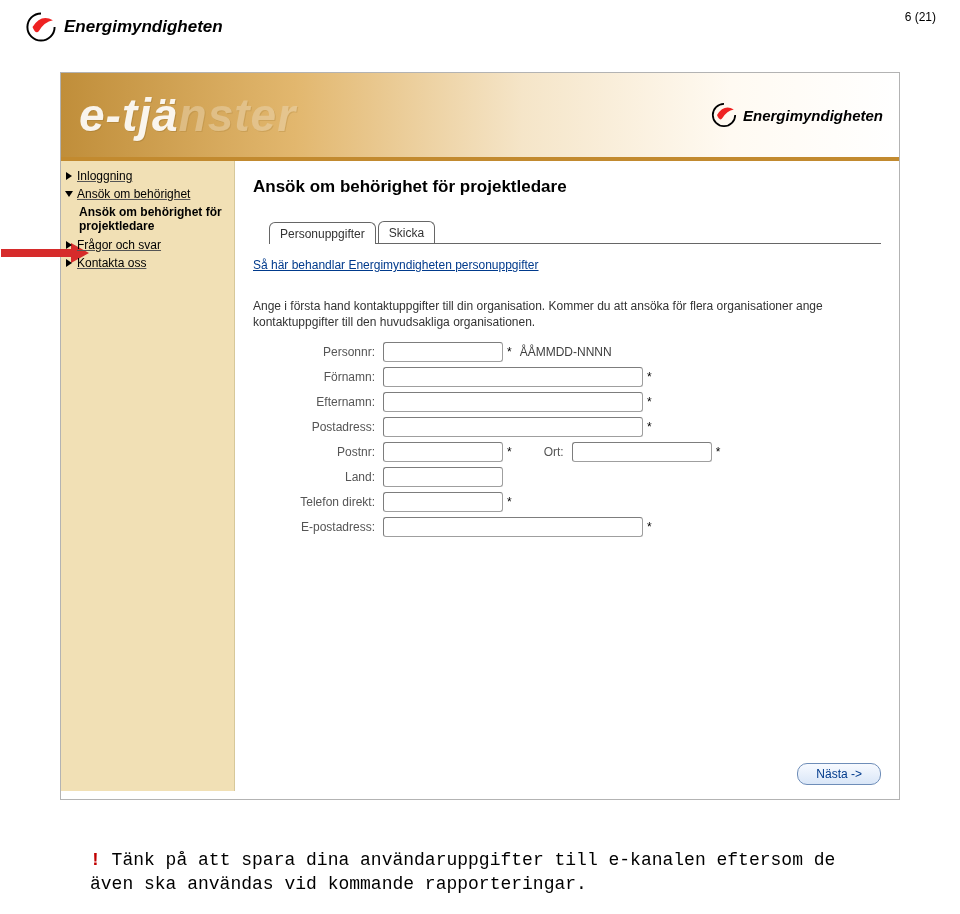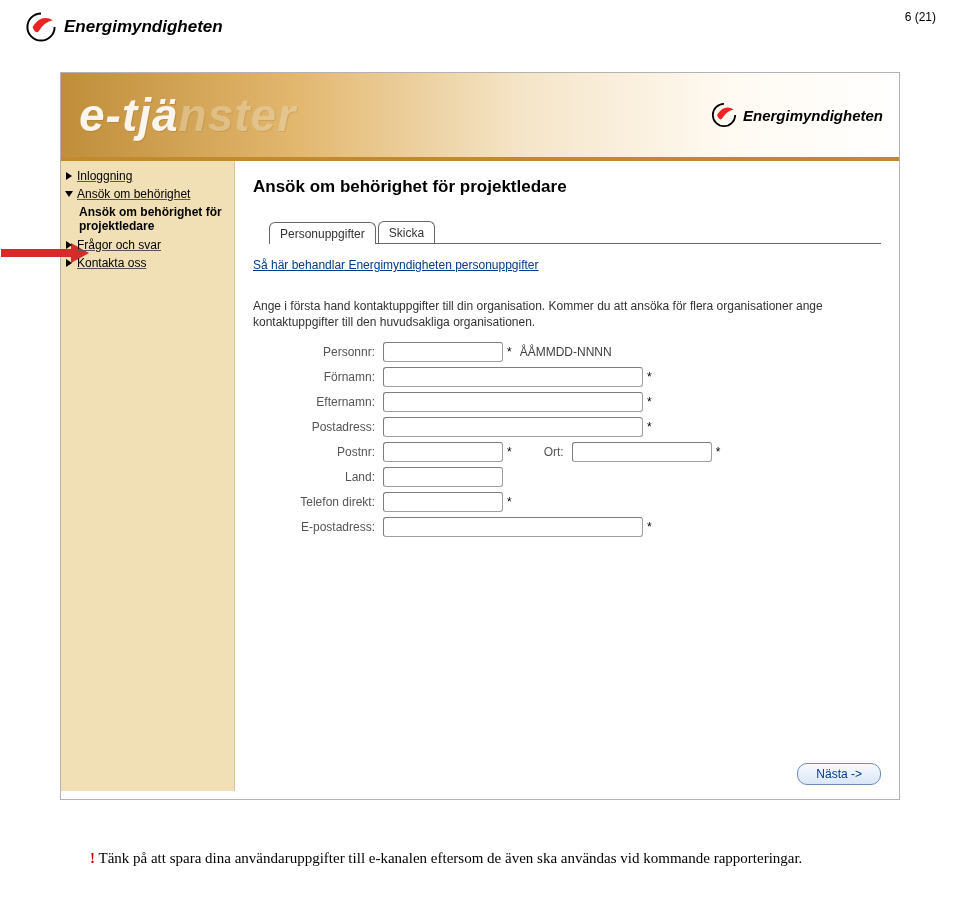--- a/index.html
+++ b/index.html
@@ -167,22 +167,22 @@
   }
   .w-s{width:120px;} .w-m{width:260px;}
   .btn-next{
     position:absolute;right:18px;bottom:14px;
     background:linear-gradient(#f7faff,#d9e6f7);
     border:1px solid #6e8db8;border-radius:10px;
     padding:3px 18px;font-size:12px;color:#003a8c;cursor:pointer;
   }
   
   .caption{
-    font-family:Liberation Serif, serif;
-    font-size:15px;
+    font-family:Liberation Mono, monospace;
+    font-size:18px;
     margin:48px 90px 24px 90px;
     line-height:1.35;
   }
   .caption .exclaim{color:#c00000;font-weight:bold;}
 </style>
 </head>
 <body>
 
 <div class="page">
 

